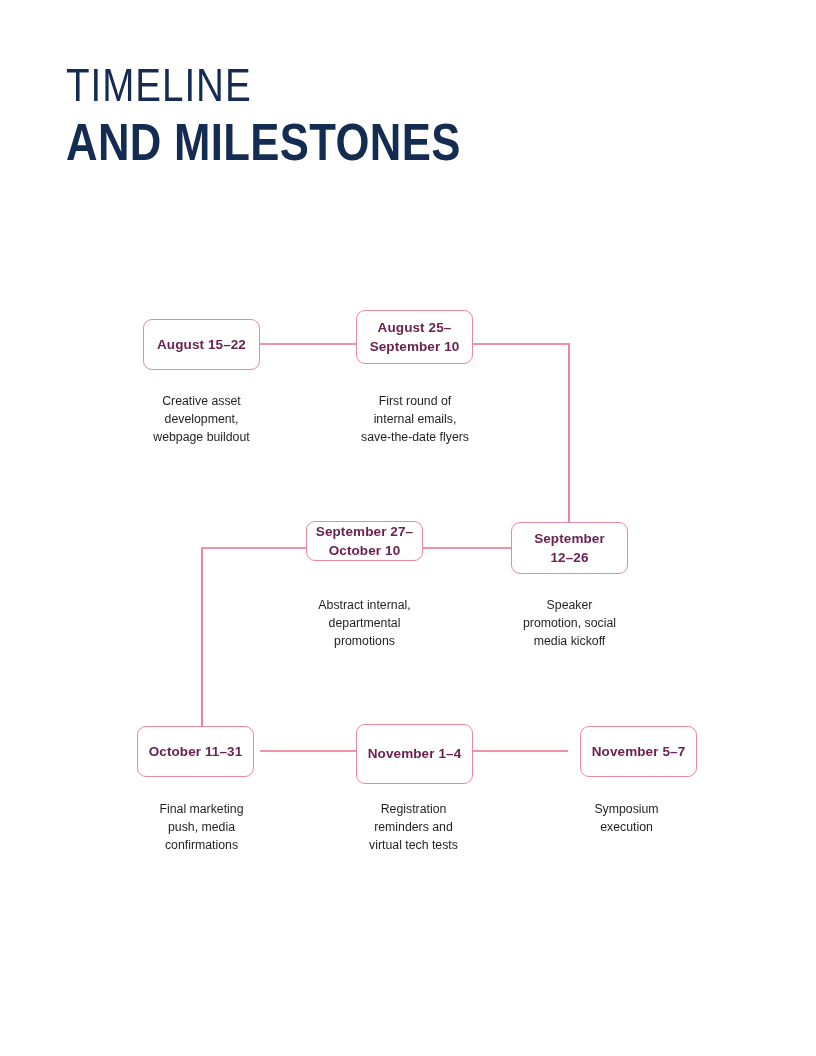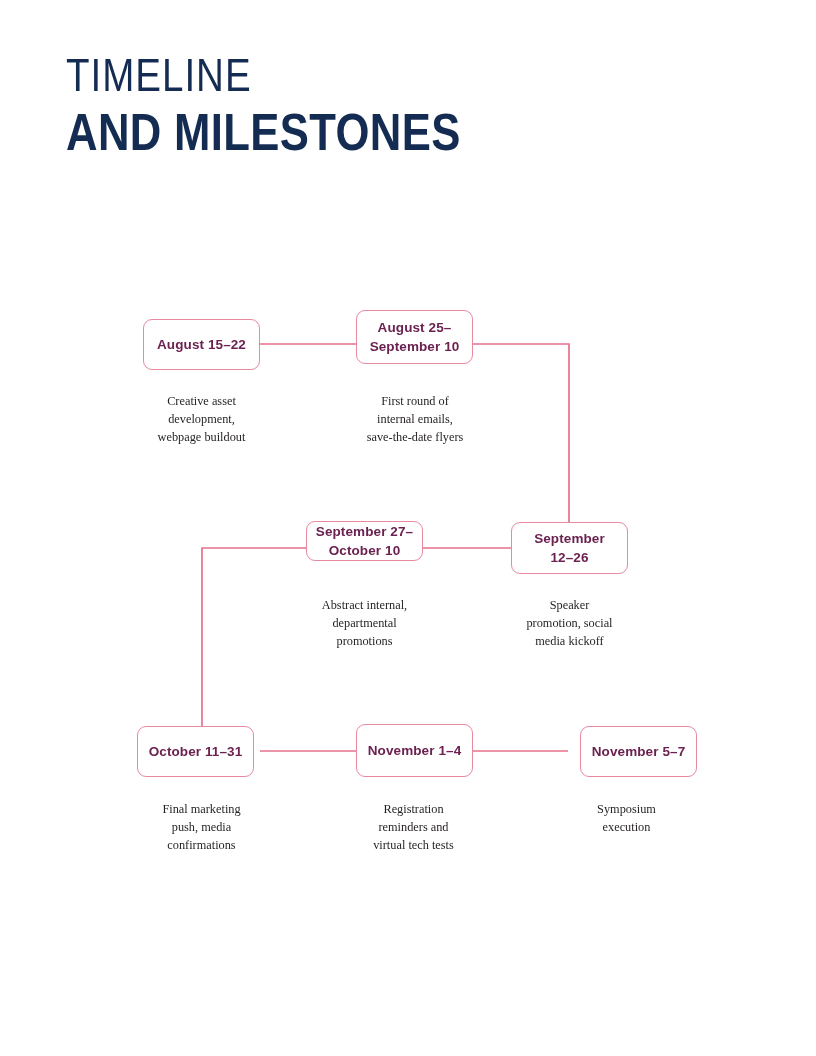--- a/index.html
+++ b/index.html
@@ -13,21 +13,21 @@
     position: relative;
     overflow: hidden;
     font-family: "Liberation Sans", sans-serif;
     -webkit-font-smoothing: antialiased;
   }
 
   
   .title-block {
     position: absolute;
     left: 66px;
-    top: 50px;
+    top: 60px;
     line-height: 1;
   }
   .title-line1 {
     font-family: "Liberation Sans Narrow", "Liberation Sans", sans-serif;
     font-size: 47px;
     font-weight: 300;
     letter-spacing: 1.2px;
     color: #152C52;
     transform: scaleX(0.82);
     transform-origin: left center;
@@ -78,21 +78,21 @@
     letter-spacing: 0.1px;
     padding: 0 8px;
     white-space: pre-line;
   }
 
   
   .desc {
     position: absolute;
     box-sizing: border-box;
     text-align: center;
-    font-family: Liberation Serif, serif;
+    font-family: Liberation Sans, sans-serif;
     font-size: 12.3px;
     font-weight: 400;
     color: #231F20;
     line-height: 1.48;
     white-space: pre-line;
   }
 </style>
 </head>
 <body>
 
@@ -137,21 +137,21 @@
     </div>
     <div class="desc" style="left: 292px; top: 596px; width: 145px;">Abstract internal,
 departmental
 promotions</div>
     <div class="node" style="left: 137px; top: 726px; width: 117px; height: 51px;">
       <span class="node-label">October 11–31</span>
     </div>
     <div class="desc" style="left: 131px; top: 800px; width: 141px;">Final marketing
 push, media
 confirmations</div>
-    <div class="node" style="left: 356px; top: 724px; width: 117px; height: 53px;">
+    <div class="node" style="left: 356px; top: 724px; width: 117px; height: 60px;">
       <span class="node-label">November 1–4</span>
     </div>
     <div class="desc" style="left: 341px; top: 800px; width: 145px;">Registration
 reminders and
 virtual tech tests</div>
     <div class="node" style="left: 568px; top: 726px; width: 117px; height: 51px; margin-left: 12px;">
       <span class="node-label">November 5–7</span>
     </div>
     <div class="desc" style="left: 556px; top: 800px; width: 141px;">Symposium
 execution</div>

